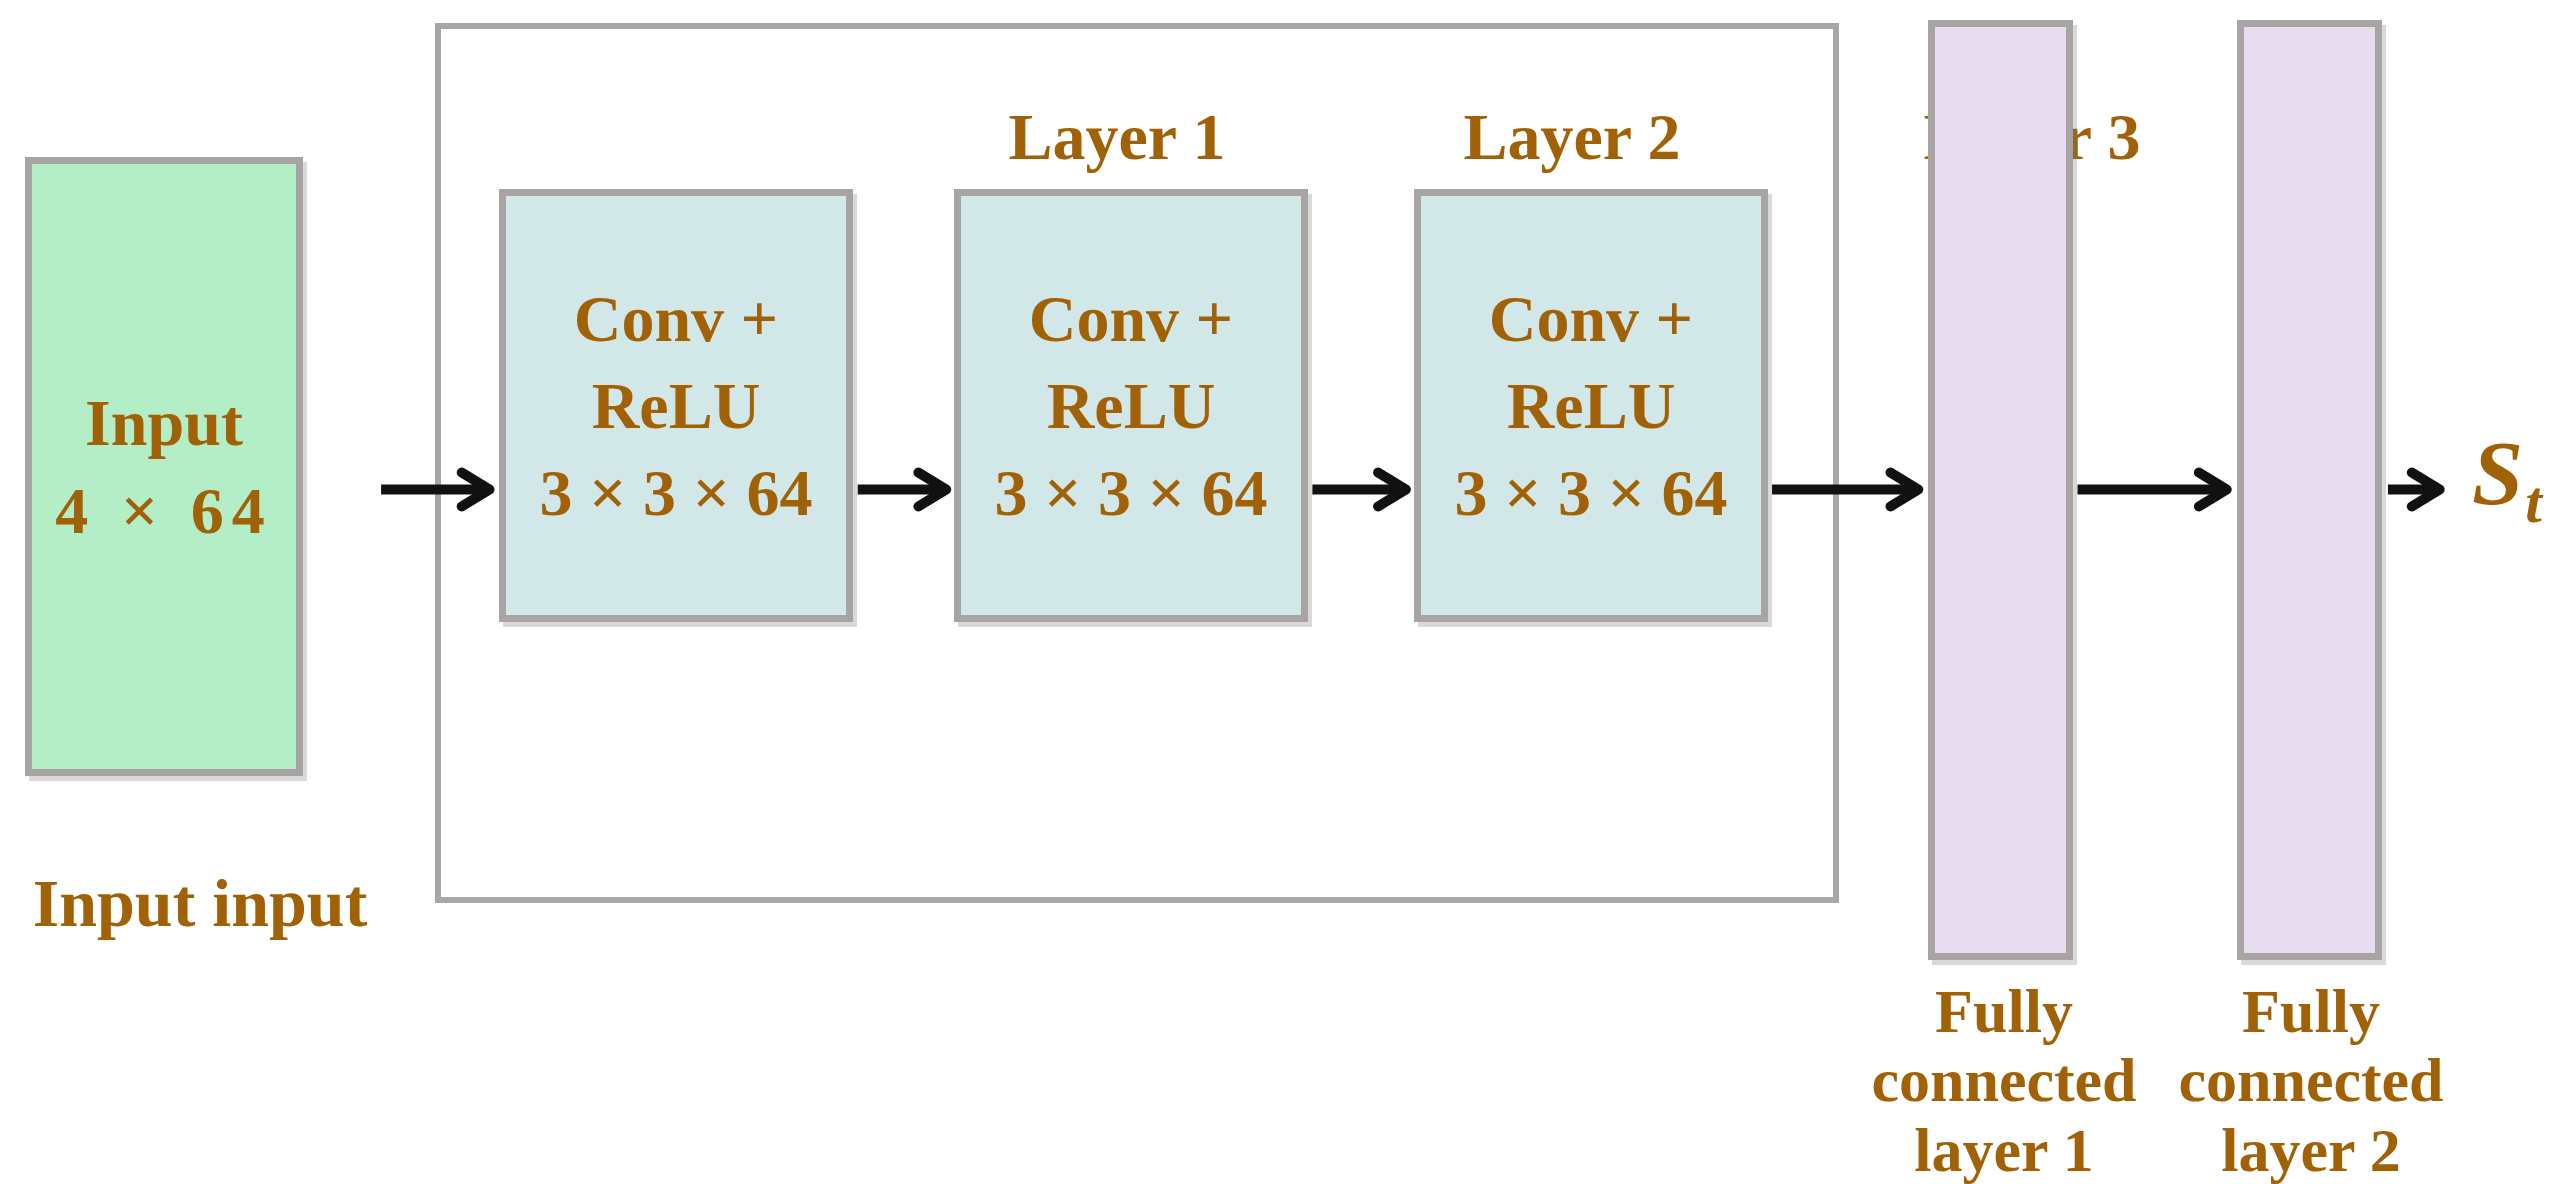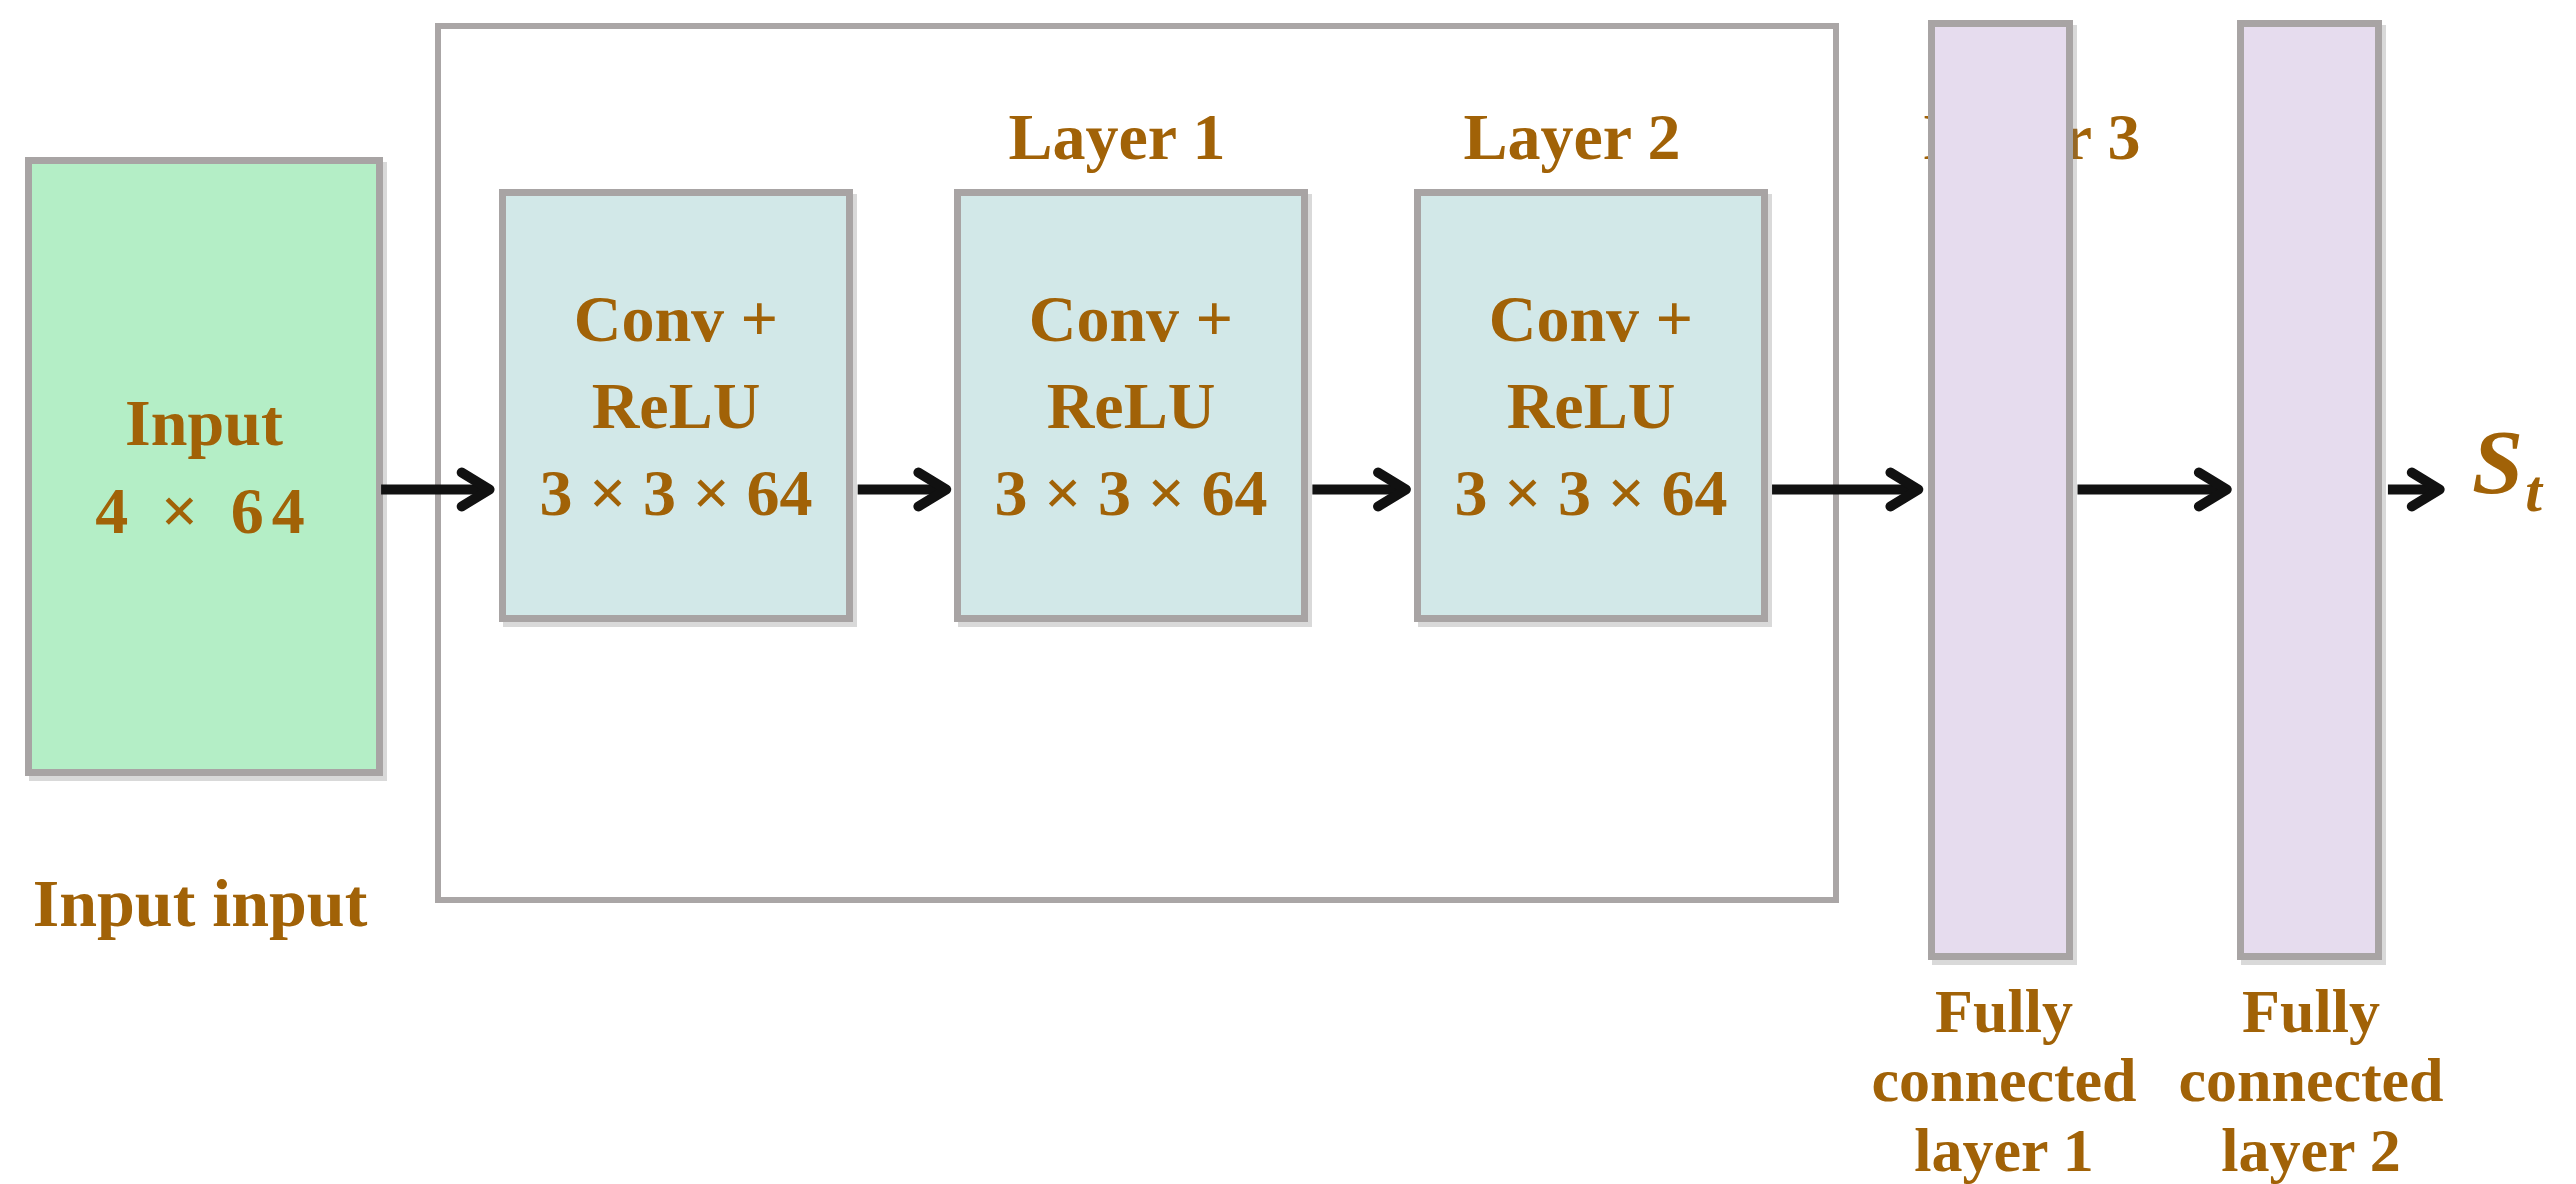--- a/index.html
+++ b/index.html
@@ -17,21 +17,21 @@
     box-sizing: border-box;
     border: 7px solid #a8a4a4;
     box-shadow: 4px 5px 0 rgba(120,120,120,0.28);
     display: flex;
     flex-direction: column;
     align-items: center;
     justify-content: center;
     text-align: center;
   }
   .input-box {
-    left: 25px; top: 157px; width: 358px; height: 619px;
+    left: 25px; top: 157px; width: 278px; height: 619px;
     background: #b4eec6;
   }
   .outer-box {
     position: absolute;
     left: 435px; top: 23px; width: 1404px; height: 880px;
     box-sizing: border-box;
     border: 6px solid #aaa6a6;
     background: #ffffff;
   }
   .conv-box {
@@ -71,21 +71,21 @@
     position: absolute;
     top: 977px; width: 328px;
     font-size: 62px; font-weight: bold;
     text-align: center; line-height: 1.12;
   }
   .fc-label-1 { left: 1840px; }
   .fc-label-2 { left: 2147px; }
   .arrows-svg { position: absolute; left: 0; top: 0; }
   .out-symbol {
     position: absolute;
-    left: 2472px; top: 409px;
+    left: 2472px; top: 420px;
     font-weight: bold; font-style: italic;
     white-space: nowrap;
   }
   .out-symbol .s-main { font-size: 92px; }
   .out-symbol .s-sub  { font-size: 60px; position: relative; top: 18px; left: 2px; }
 </style>
 </head>
 <body>
 
 <div class="canvas">

